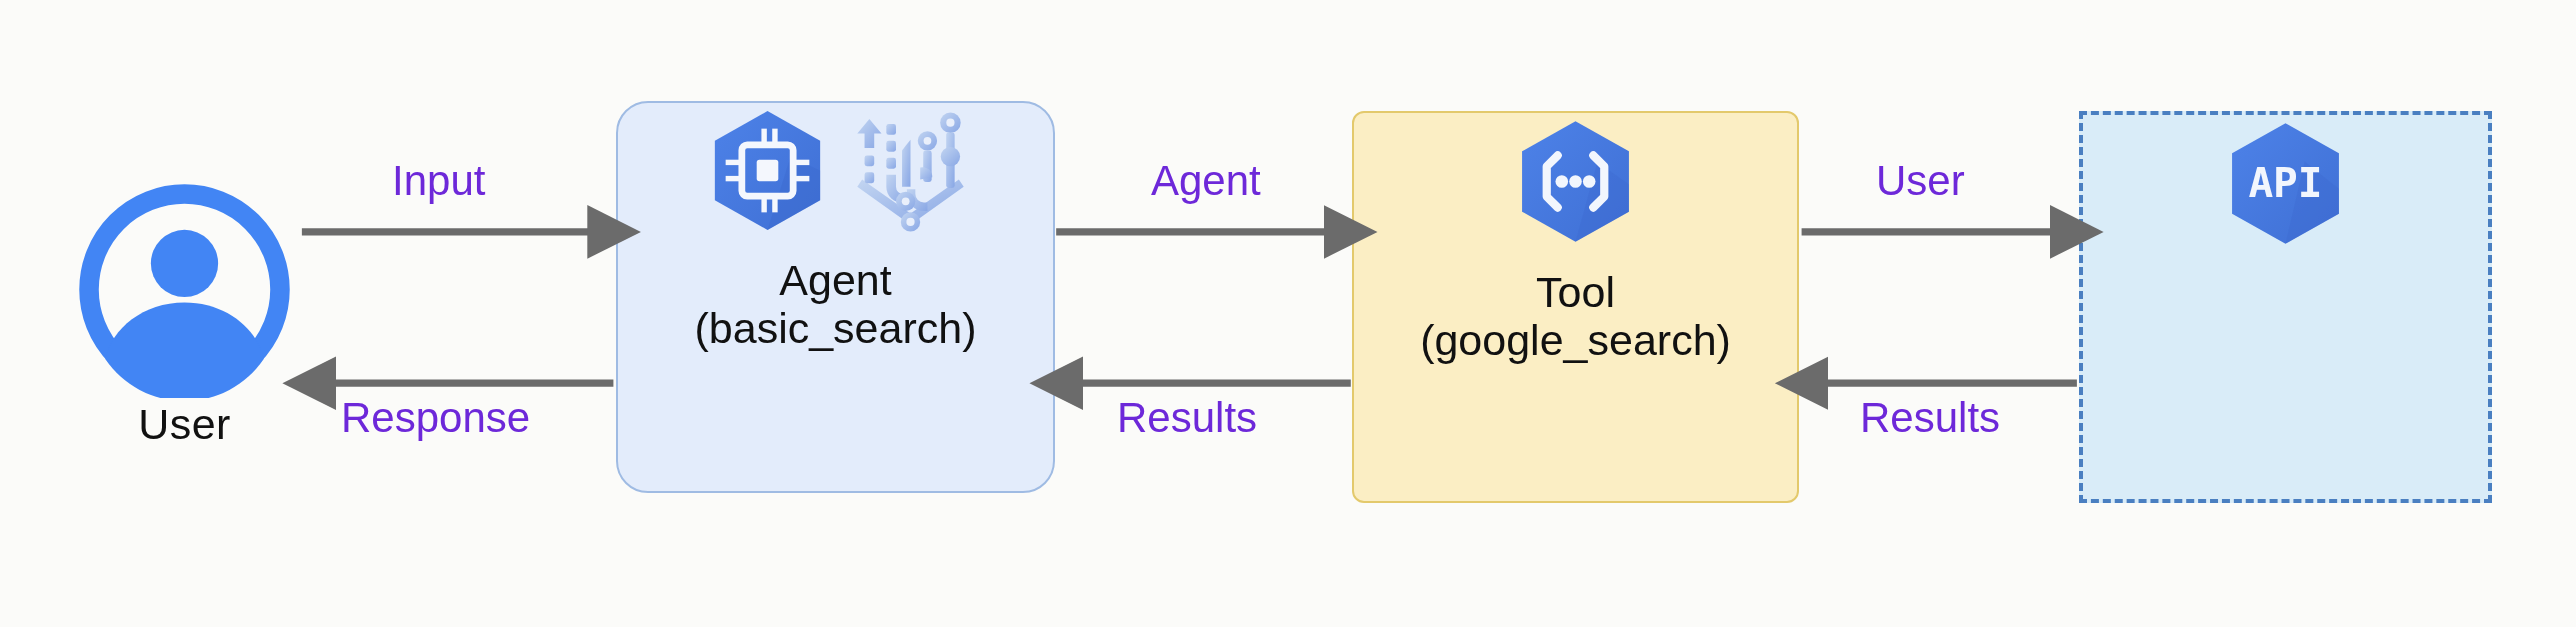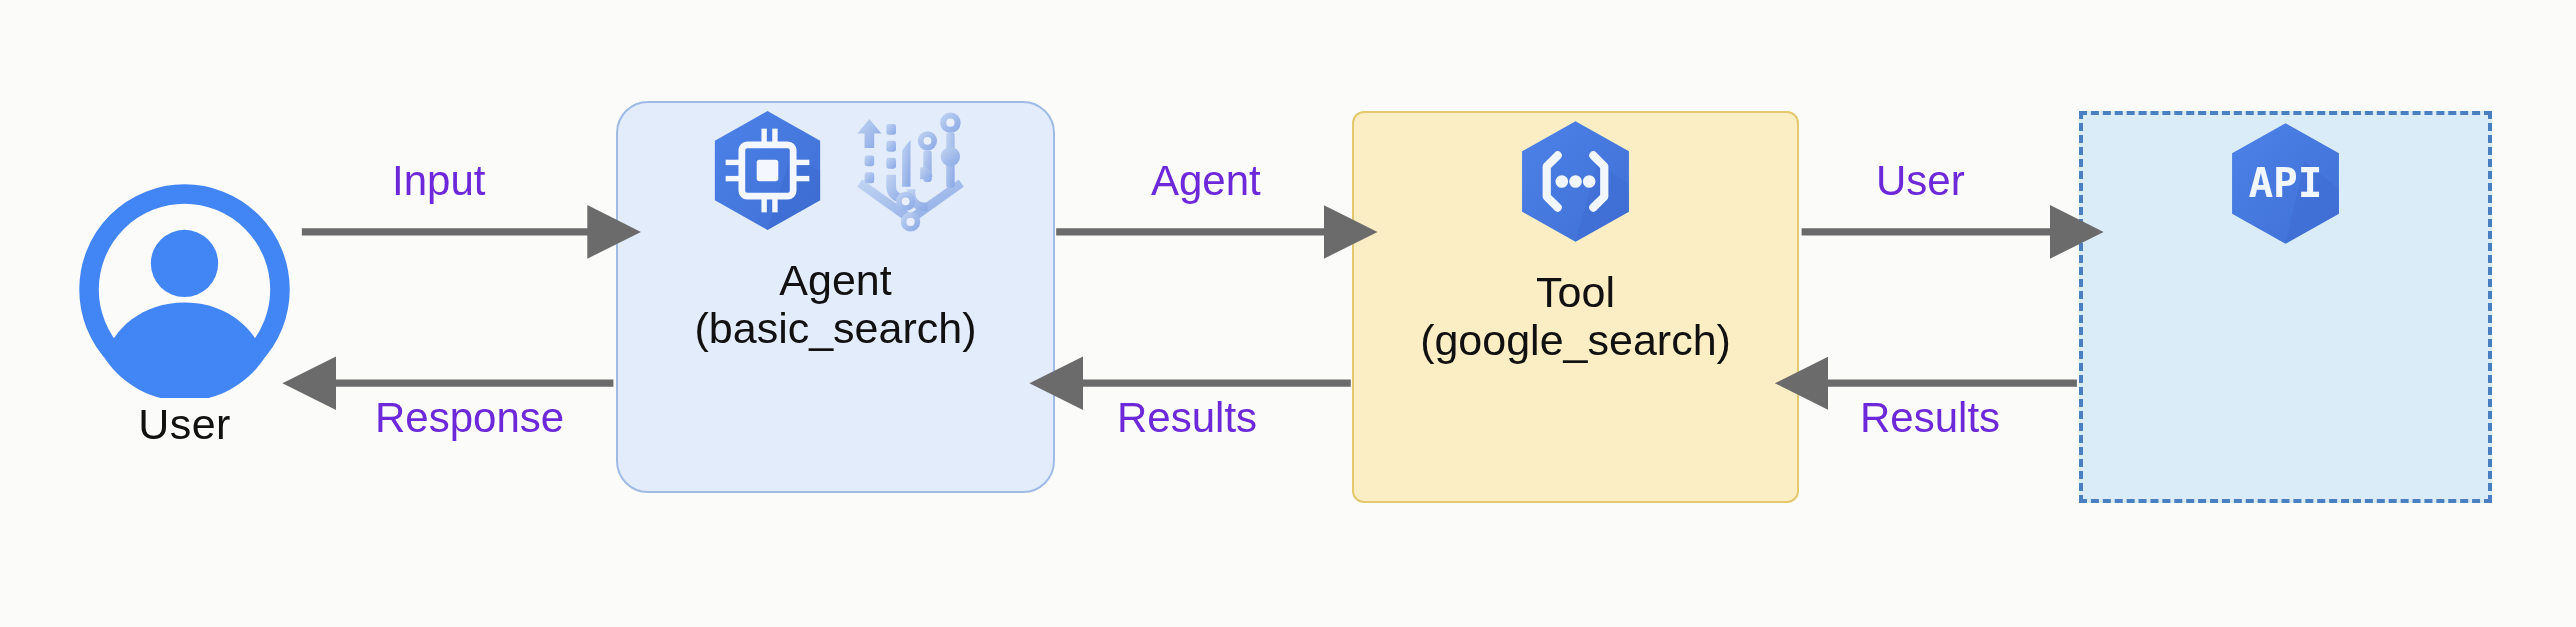--- a/index.html
+++ b/index.html
@@ -261,20 +261,20 @@
     <g>
       <line x1="2238" y1="288" x2="2552" y2="288" stroke="#6b6b6b" stroke-width="9" marker-end="url(#arrowR)"></line>
     </g>
 
     <g>
       <line x1="2580" y1="476" x2="2266" y2="476" stroke="#6b6b6b" stroke-width="9" marker-end="url(#arrowL)"></line>
     </g>
   </svg>
 
   <div class="arrow-label" style="left:392px; top:157px;">Input</div>
-  <div class="arrow-label" style="left:341px; top:394px;margin-left:34px;">Response</div>
+  <div class="arrow-label" style="left:341px; top:394px;">Response</div>
   <div class="arrow-label" style="left:1151px; top:157px;">Agent</div>
   <div class="arrow-label" style="left:1117px; top:394px;">Results</div>
   <div class="arrow-label" style="left:1876px; top:157px;">User</div>
   <div class="arrow-label" style="left:1860px; top:394px;">Results</div>
 
 </div>
 
 
 </body></html>

